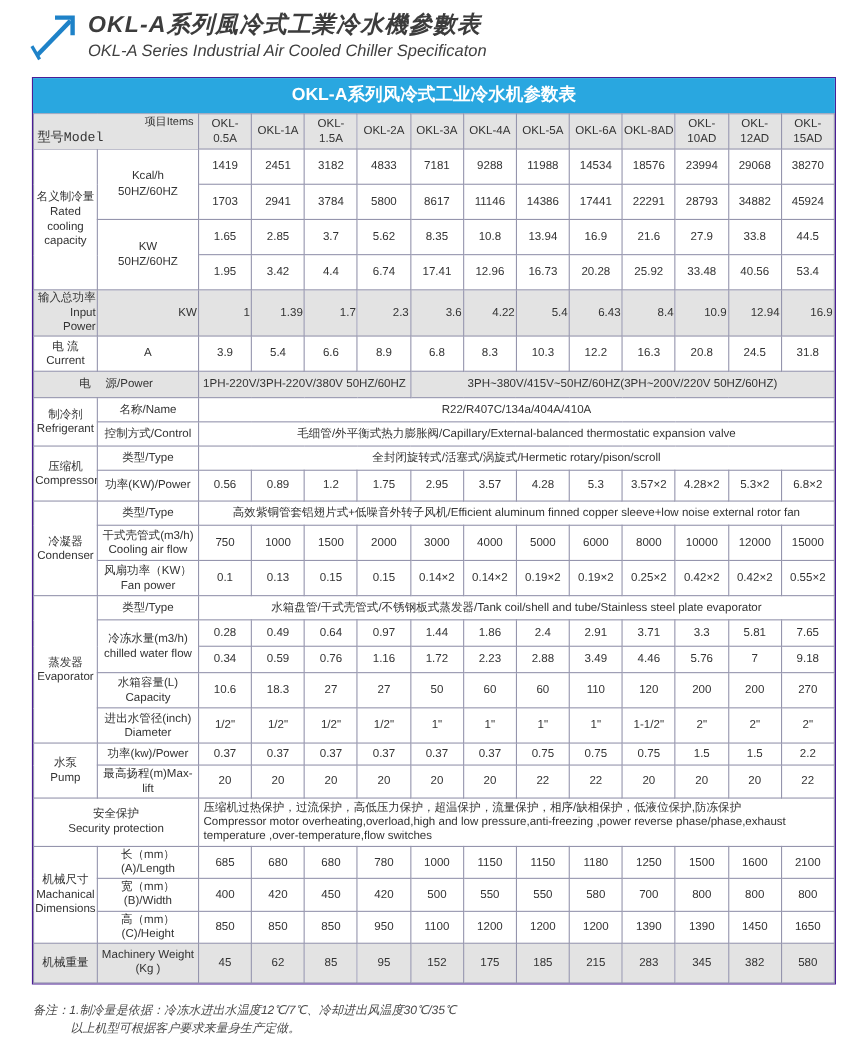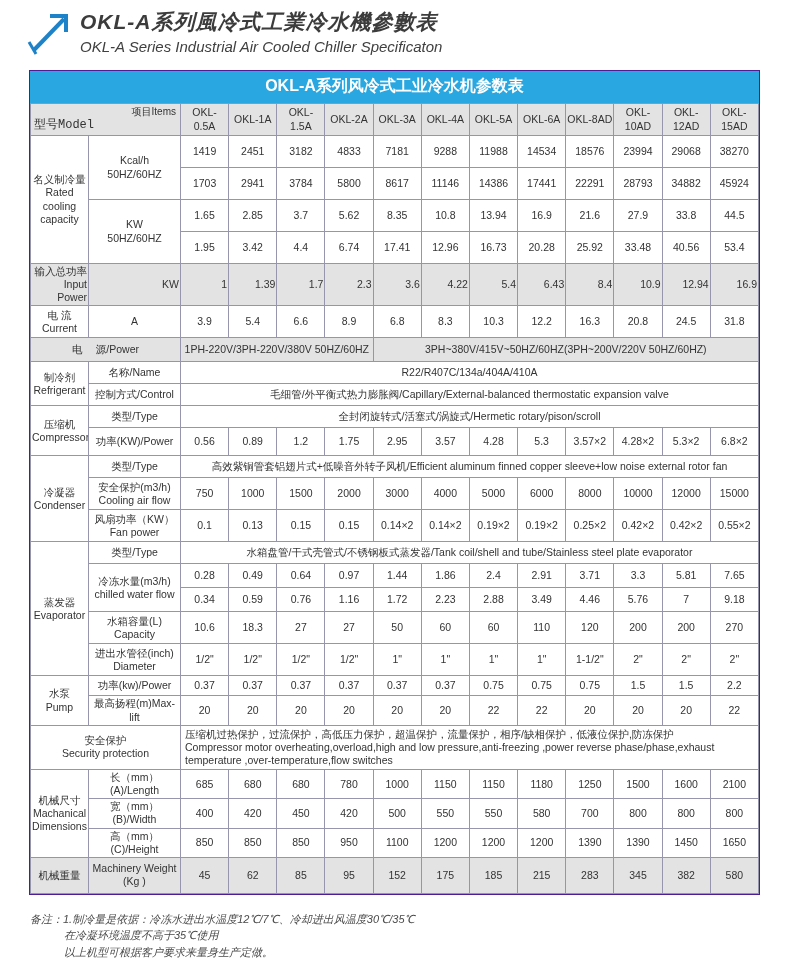--- a/index.html
+++ b/index.html
@@ -233,21 +233,21 @@
           <td>5.3×2</td>
           <td>6.8×2</td>
         </tr>
         <tr class="h20">
           <td rowspan="3" class="lab">冷凝器
 Condenser</td>
           <td class="lab">类型/Type</td>
           <td colspan="12">高效紫铜管套铝翅片式+低噪音外转子风机/Efficient aluminum finned copper sleeve+low noise external rotor fan</td>
         </tr>
         <tr class="h30">
-          <td class="lab">安全保护(m3/h)
+          <td class="lab">干式壳管式(m3/h)
 Cooling air flow</td>
           <td>750</td>
           <td>1000</td>
           <td>1500</td>
           <td>2000</td>
           <td>3000</td>
           <td>4000</td>
           <td>5000</td>
           <td>6000</td>
           <td>8000</td>
@@ -441,16 +441,15 @@
           <td>345</td>
           <td>382</td>
           <td>580</td>
         </tr>
       </tbody>
   </table>
 </div>
 
 <div class="notes">
   <div>备注：1.制冷量是依据：冷冻水进出水温度12℃/7℃、冷却进出风温度30℃/35℃</div>
-  <div class="ind2">在冷凝环境温度不高于35℃使用</div>
   <div class="ind2">以上机型可根据客户要求来量身生产定做。</div>
 
 </div>
 
 </body></html>

